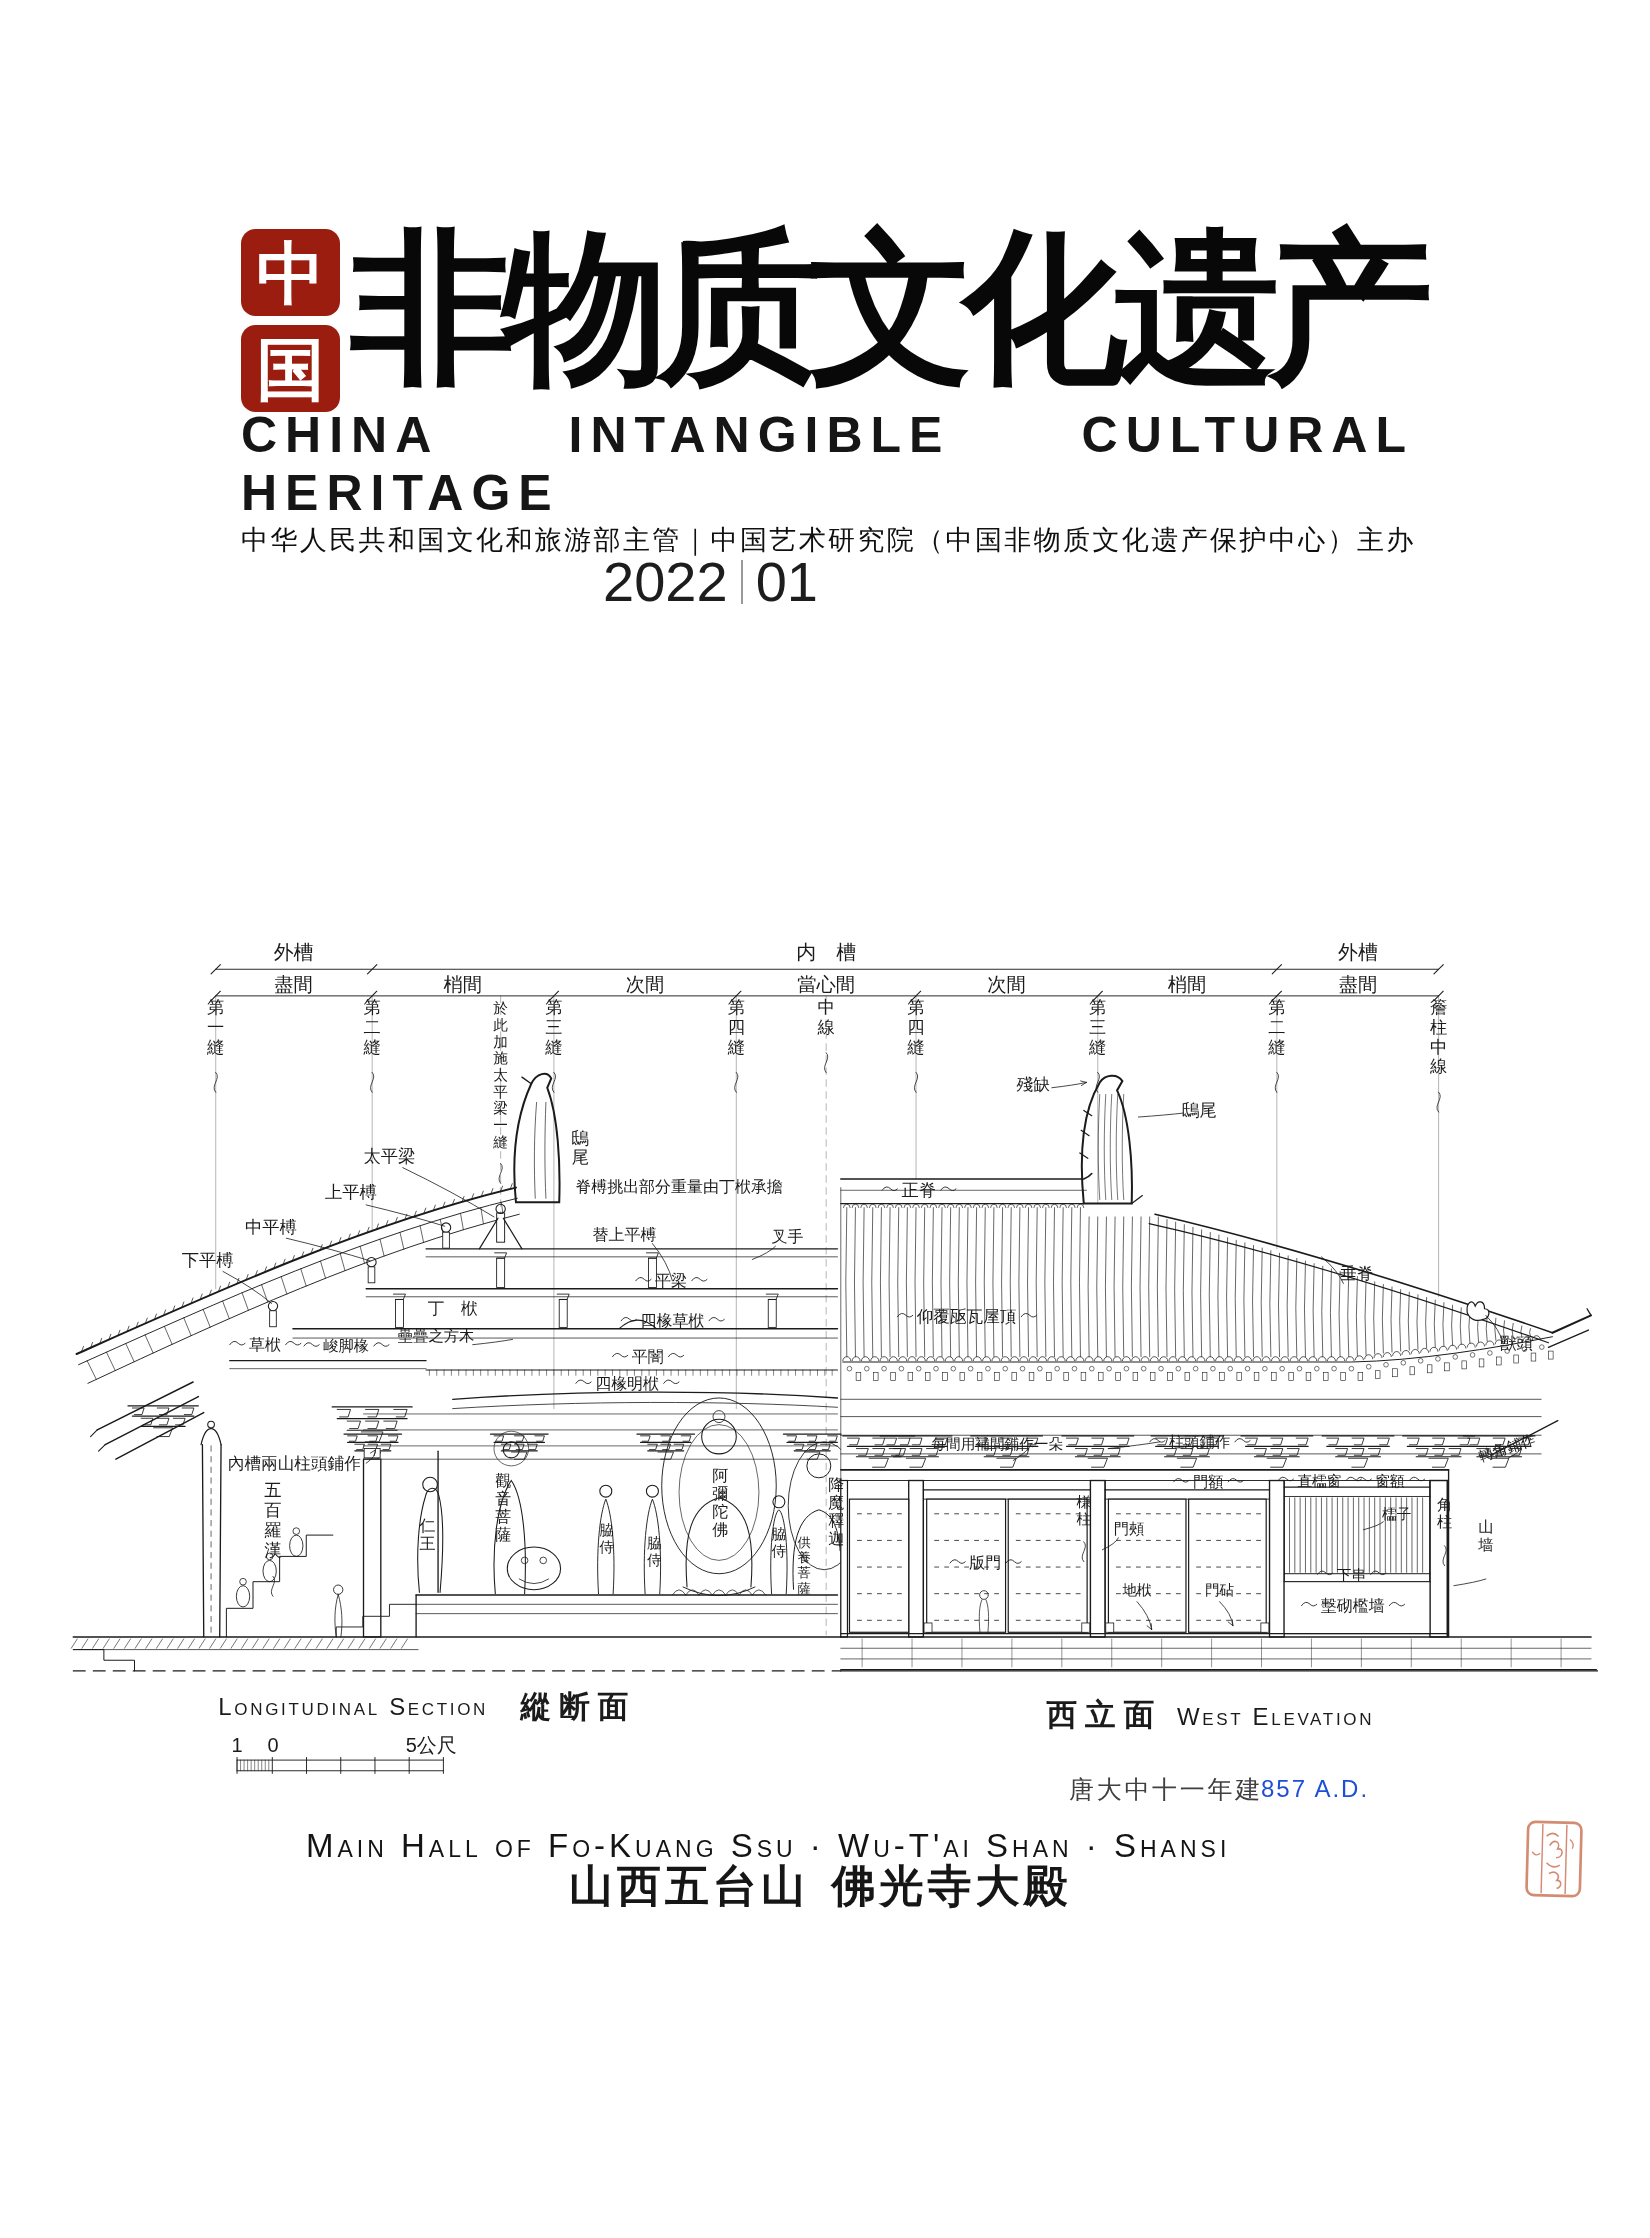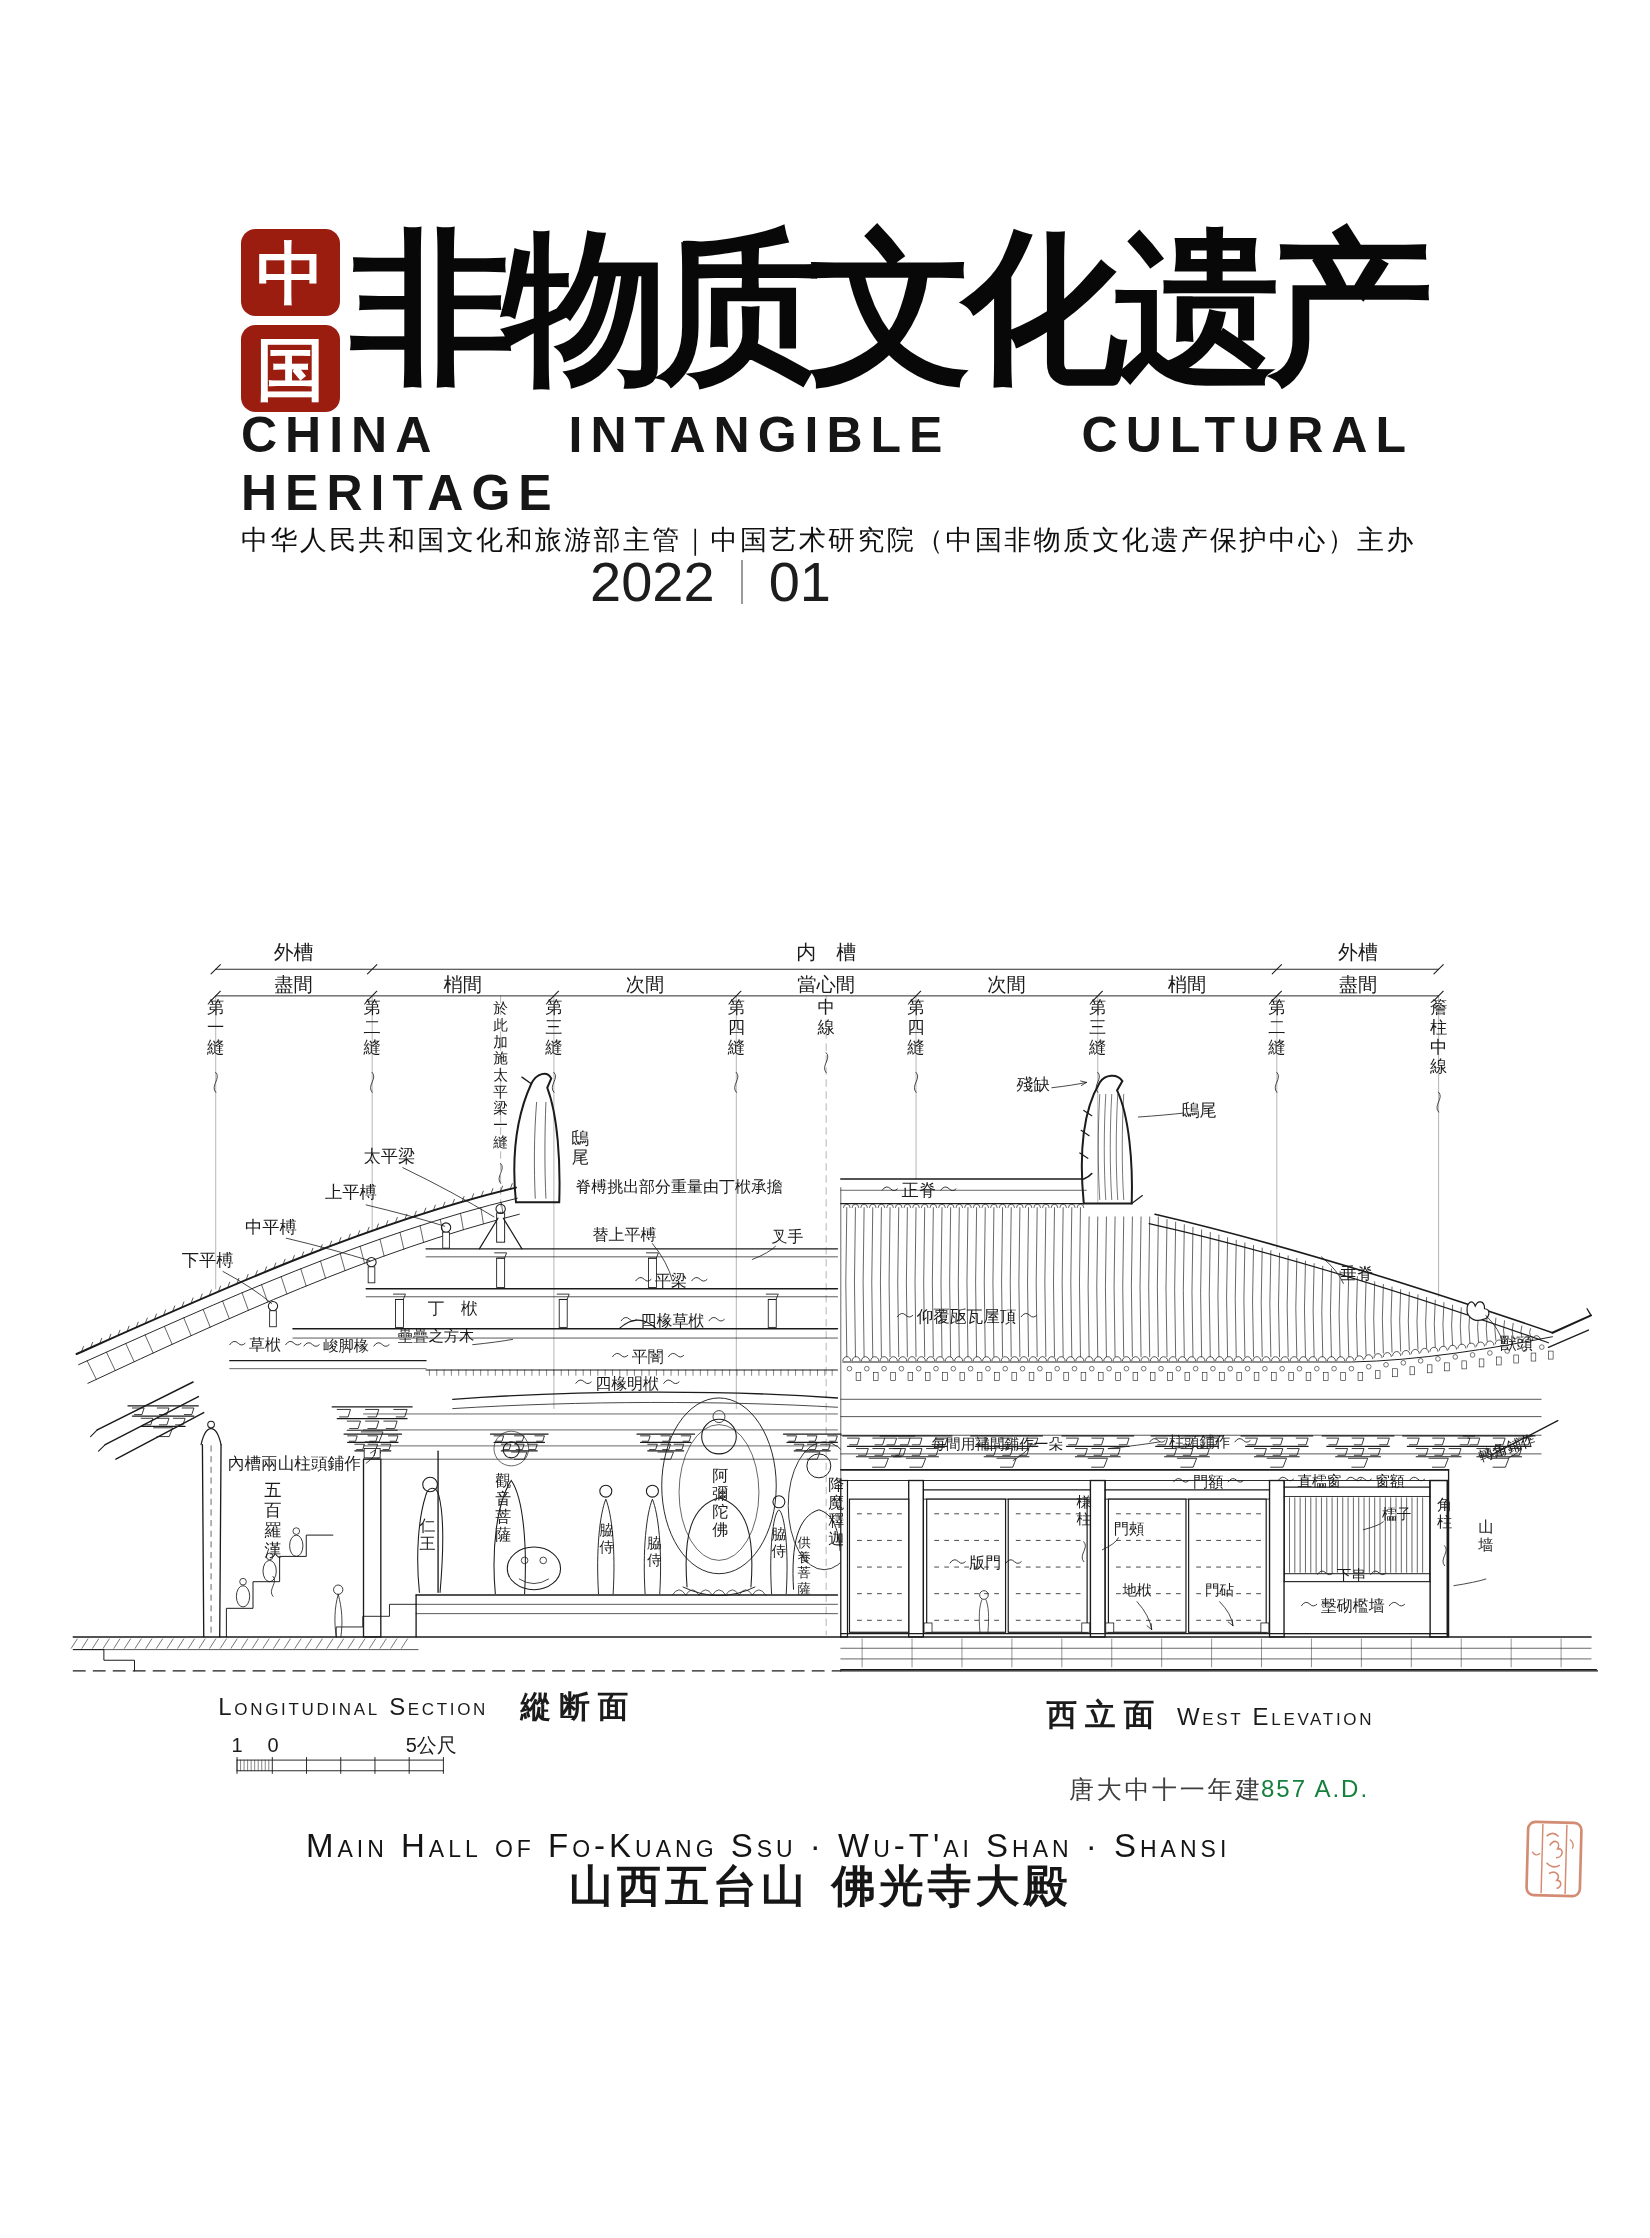--- a/index.html
+++ b/index.html
@@ -12,31 +12,31 @@
   .seal-tile{width:99px;height:87px;background:var(--logo-red);border-radius:14.6px;color:#fff;
              font-size:68px;font-weight:700;display:flex;align-items:center;justify-content:center;
              margin-bottom:9.3px;line-height:1;}
   .title-cn{left:338px;top:210px;width:1099px;font-size:165px;font-weight:900;letter-spacing:-12px;
             line-height:1.05;margin:12px;white-space:nowrap;color:#080808;}
   .title-en{left:241px;top:406px;width:1173px;font-size:50px;font-weight:700;letter-spacing:8px;
             color:#161616;text-align:justify;text-align-last:justify;}
   .supervisor{left:241px;top:475px;width:1173px;font-size:27px;letter-spacing:0.7px;color:#101010;
               text-align:justify;text-align-last:justify;margin-top:47px;}
   .issue{left:0;top:549px;width:1421px;display:flex;justify-content:center;align-items:center;
-         gap:26px;font-size:56px;color:#1d1d1d;}
+         gap:13px;font-size:56px;color:#1d1d1d;}
   .issue-divider{width:2px;height:44px;background:#9a9a9a;}
   
   .drawing-wrap{left:53px;top:916px;width:1545px;height:912px;}
   svg text{font-family:"Liberation Sans","DejaVu Sans",sans-serif;fill:var(--ink);}
   .sc{font-variant:small-caps;}
   
   .tb-line1{left:569px;top:1857px;font-size:44px;font-weight:600;letter-spacing:4px;color:#161616;white-space:nowrap;}
   .tb-line1 .gap{display:inline-block;width:22.6px;}
   .built-cn{left:1069px;top:1773px;font-size:25px;font-weight:500;letter-spacing:2.7px;color:#404040;}
-  .built-en{left:1261px;top:1775px;font-size:24px;letter-spacing:2px;color:#15803d;}
+  .built-en{left:1261px;top:1775px;font-size:24px;letter-spacing:2px;color:#1d4ed8;}
   .main-en{left:306px;top:1827px;font-size:33px;letter-spacing:4px;font-variant:small-caps;
            color:#141414;white-space:nowrap;text-align:center;}
   .seal-stamp{left:1524px;top:1819px;}
 </style>
 </head>
 <body>
 
 <header>
   <div class="abs seal">
     <div class="seal-tile">中</div>

